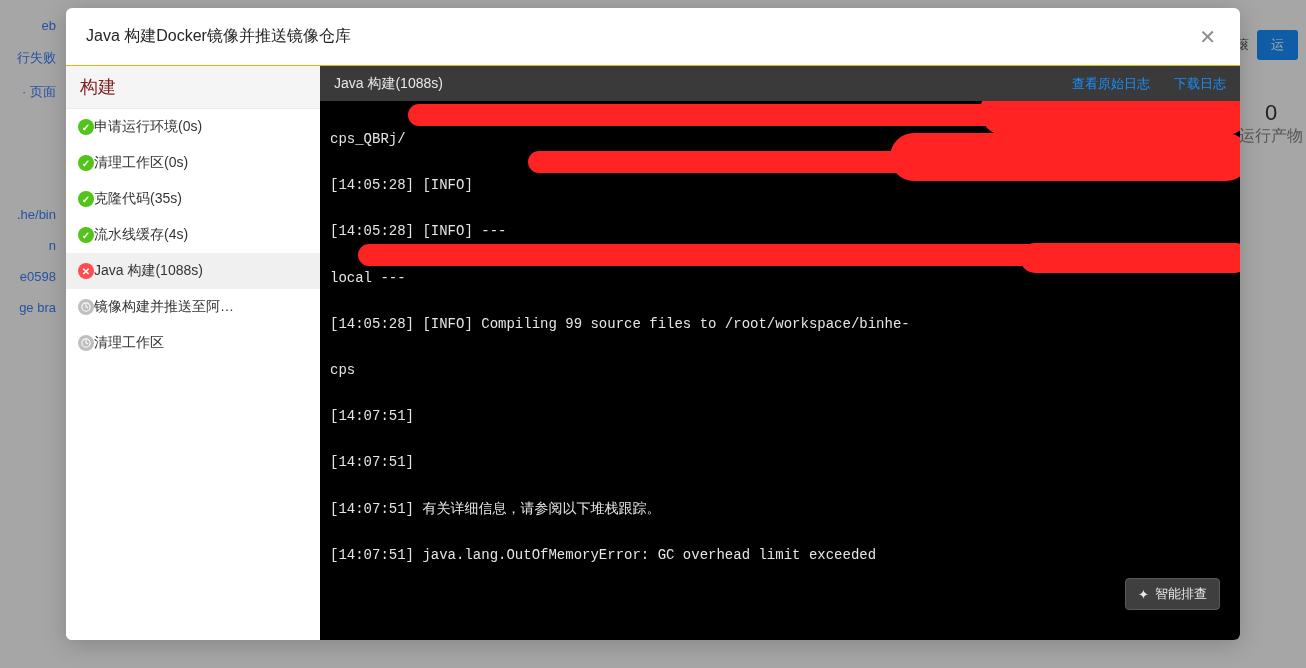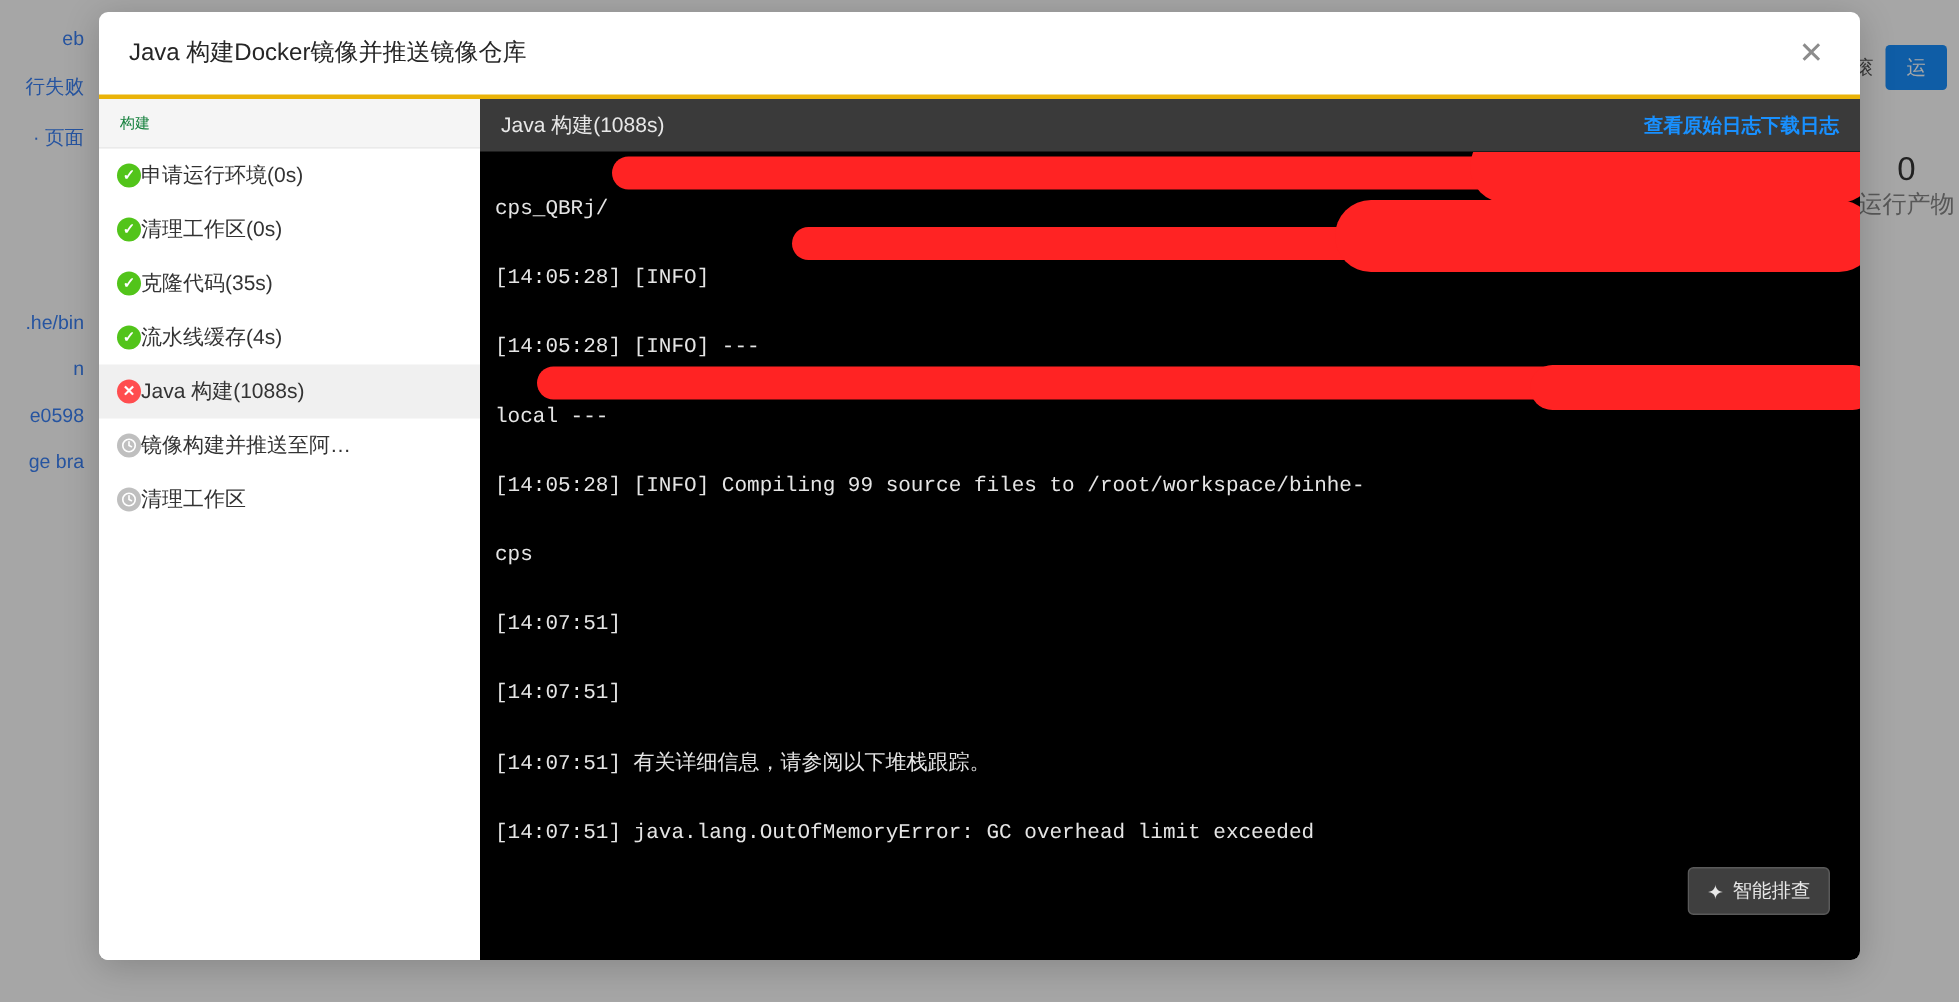--- a/index.html
+++ b/index.html
@@ -79,21 +79,21 @@
   flex-direction: column;
   overflow: hidden;
 }
 
 .modal-header {
   height: 58px;
   display: flex;
   align-items: center;
   justify-content: space-between;
   padding: 0 20px;
-  border-bottom: 3px solid #eab308;
+  border-bottom: 1px solid #eab308;
 }
 .modal-title {
   font-size: 16px;
   font-weight: 500;
   color: #262626;
 }
 .close-btn {
   font-size: 20px;
   color: #8c8c8c;
   cursor: pointer;
@@ -108,22 +108,22 @@
 
 
 .sidebar {
   width: 254px;
   background: #fff;
   overflow: auto;
 }
 .sidebar-hd {
   background: #f5f5f5;
   padding: 9px 14px;
-  font-size: 10px;
-  color: #15803d;
+  font-size: 18px;
+  color: #7f1d1d;
   border-bottom: 1px solid #eaeaea;
 }
 .step-item {
   display: flex;
   align-items: center;
   padding: 9px 12px;
   font-size: 14px;
   color: #333;
   cursor: pointer;
   white-space: nowrap;
@@ -169,22 +169,21 @@
   align-items: center;
   padding: 0 14px;
   justify-content: space-between;
   color: #e8e8e8;
   font-size: 14px;
   position: relative;
 }
 .log-hd-title { font-weight: 400; }
 .log-hd-actions {
   display: flex;
-  gap: 0;
-  font-weight: bold;
+  gap: 24px;
 }
 .log-link {
   color: #1890ff;
   font-size: 13px;
   cursor: pointer;
 }
 .log-body {
   flex: 1;
   overflow: auto;
   padding: 4px 10px 10px 10px;

